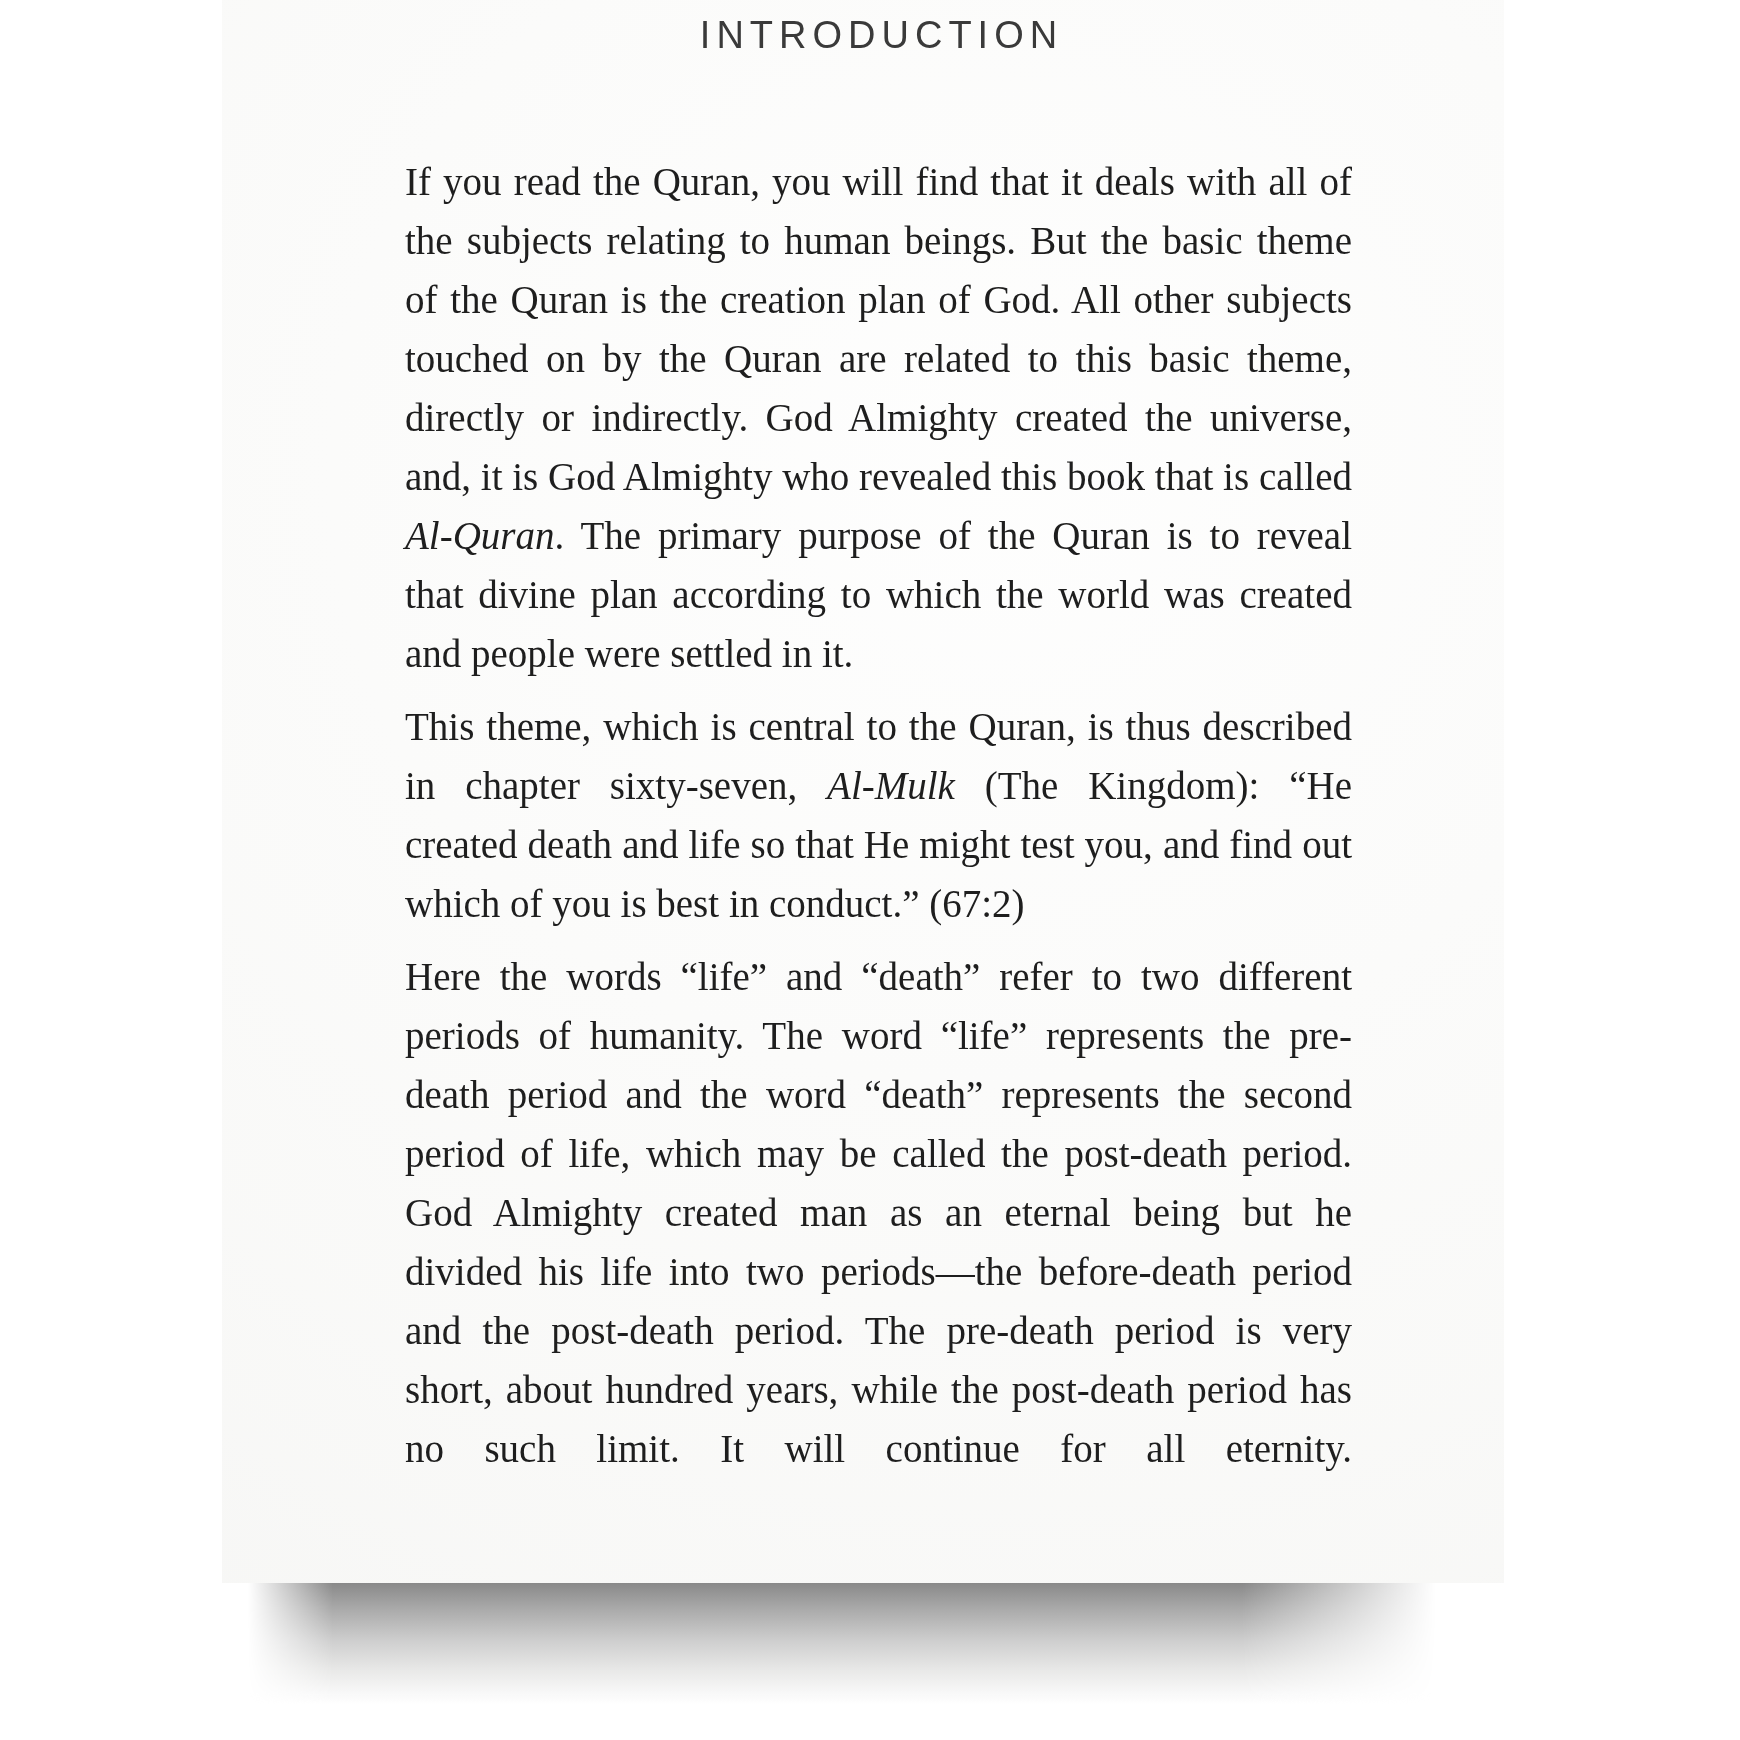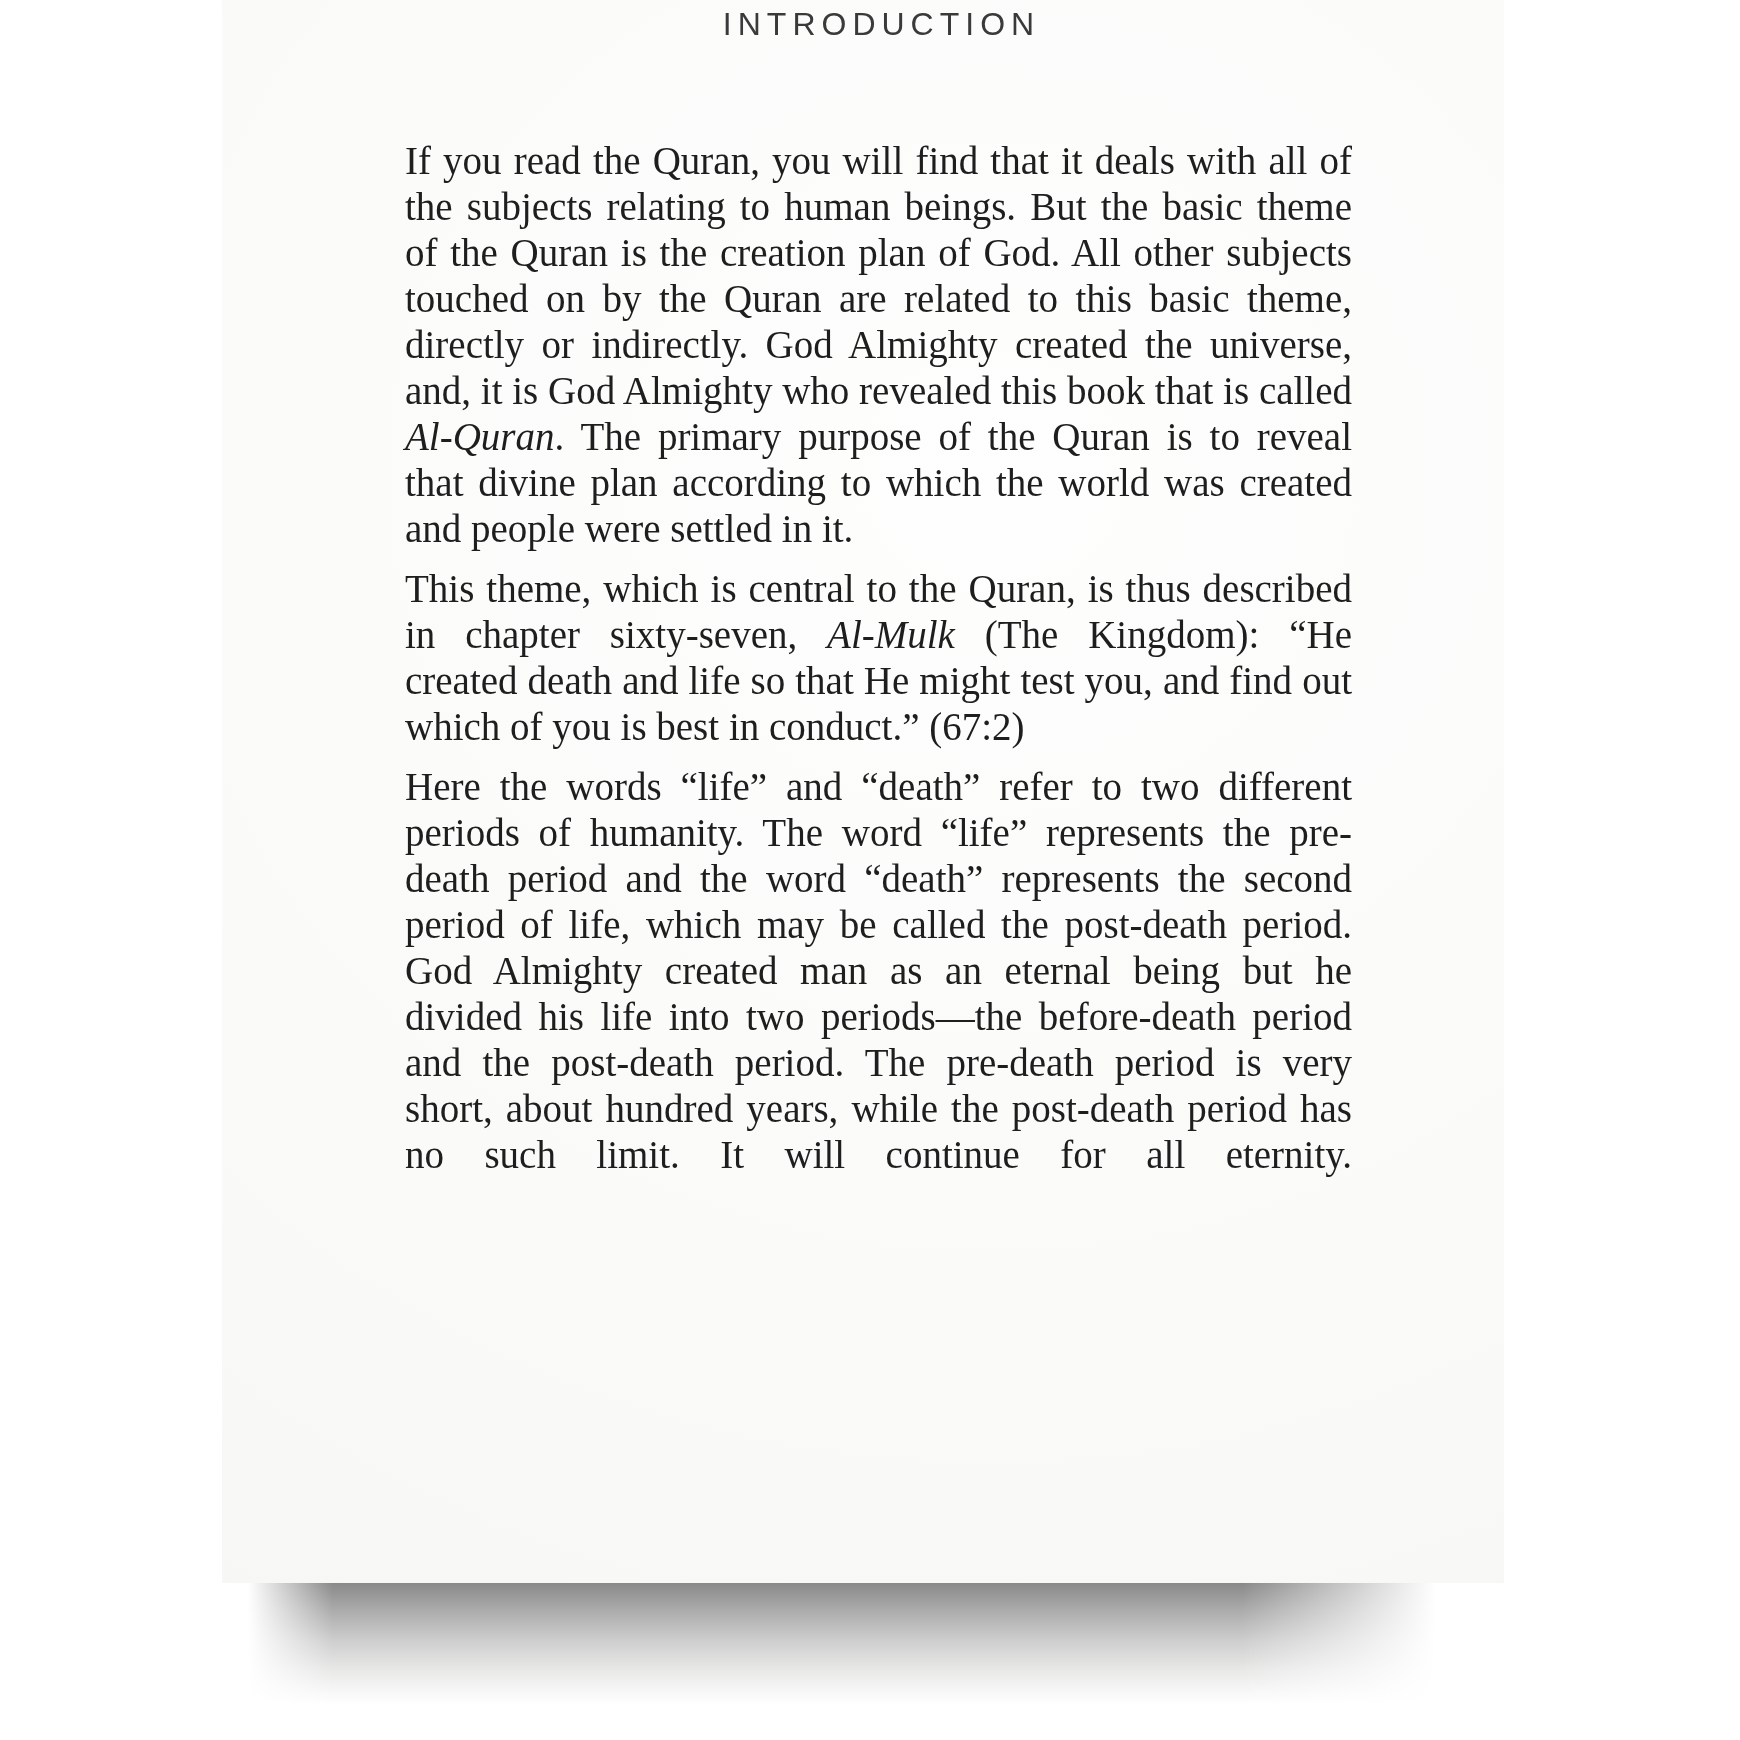--- a/index.html
+++ b/index.html
@@ -27,38 +27,38 @@
     left: 222px;
     top: 0;
     width: 1282px;
     height: 1583px;
     background: var(--page-background);
     
     background-image:
       radial-gradient(120% 90% at 60% 30%, rgba(255,255,255,0.6) 0%, rgba(244,244,242,0.35) 70%, rgba(238,238,236,0.4) 100%);
   }
   .page-title {
-    margin: 8px;
+    margin: 16px;
     margin-left: 183px;
     width: 947px;
     text-align: center;
     font-family: "Liberation Sans", sans-serif;
     font-weight: 400;
-    font-size: 32px;
+    font-size: 38px;
     line-height: 1;
     letter-spacing: 6px;
     text-indent: 6px;
     color: var(--title-text);
   }
   .text-block {
     margin: 98px 0 0 183px;
     width: 947px;
     font-family: "Liberation Serif", "DejaVu Serif", serif;
     font-size: 39px;
-    line-height: 46px;
+    line-height: 59px;
     color: var(--body-text);
     text-align: justify;
   }
   .text-block p {
     margin: 0 0 14px 0;
   }
   .text-block p:last-child {
     
     text-align-last: justify;
   }

